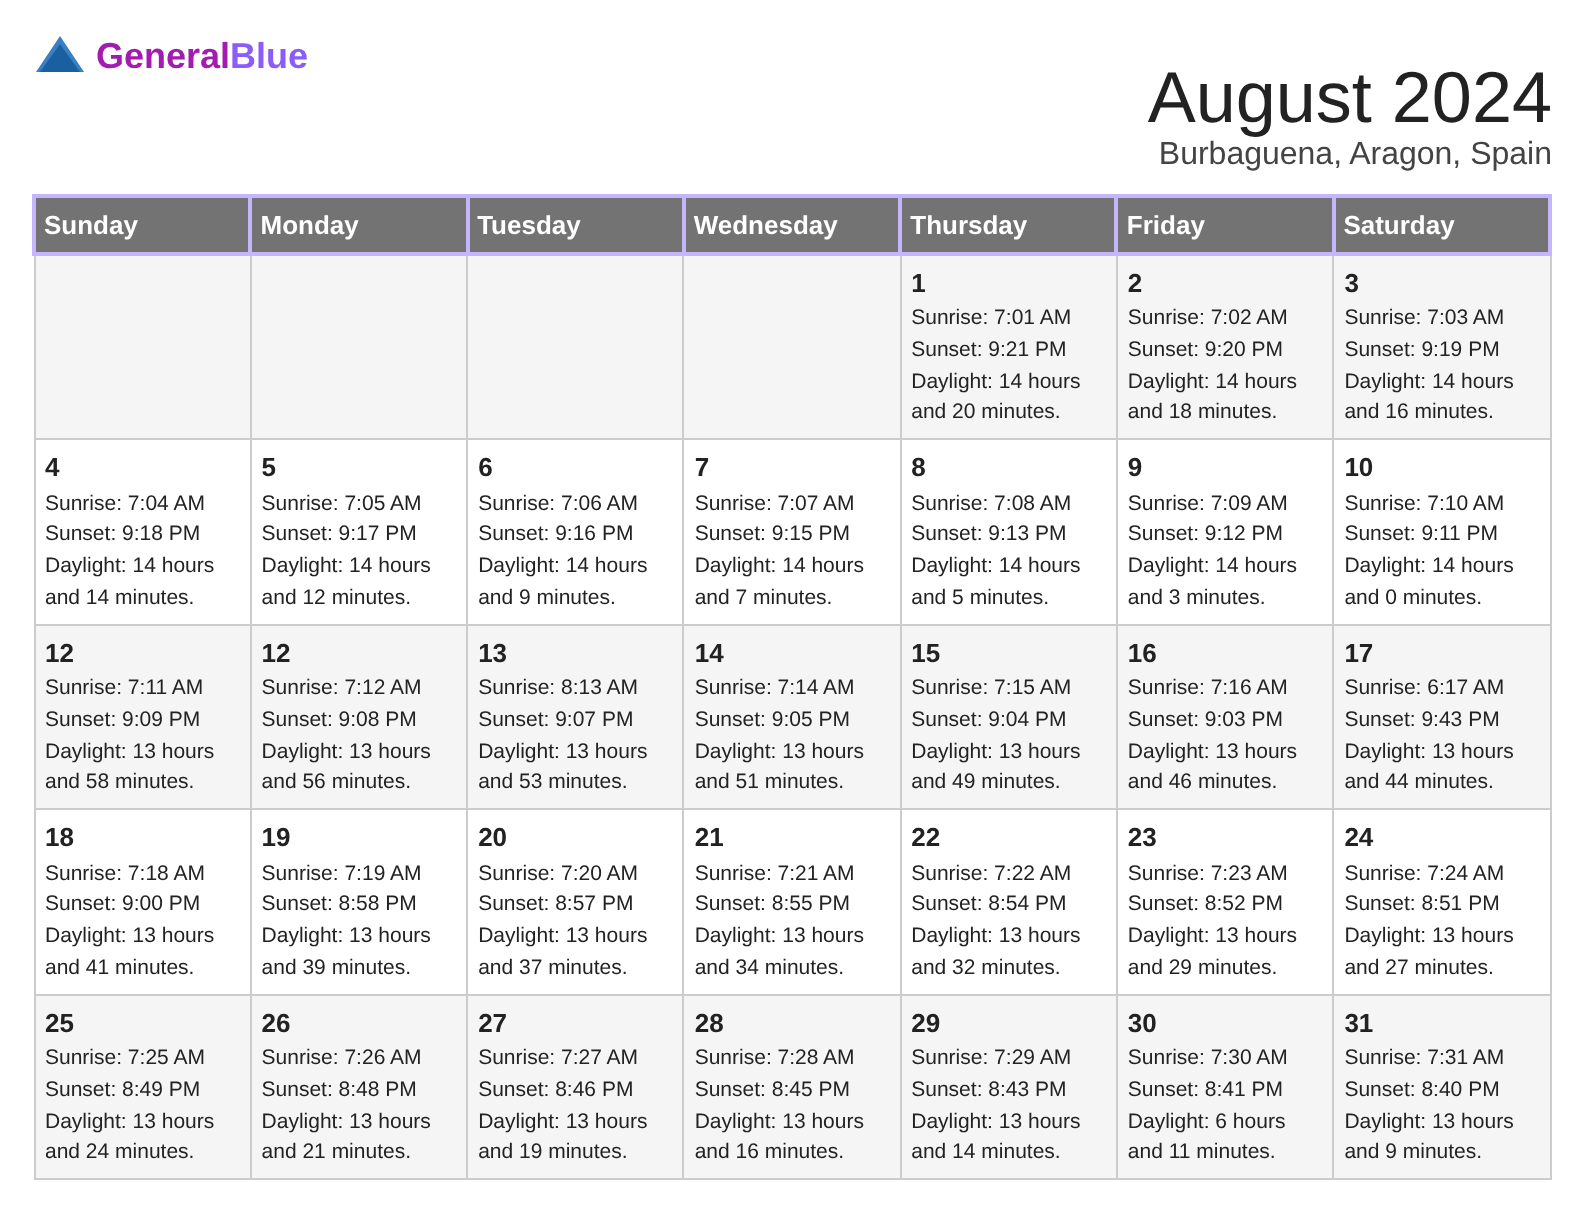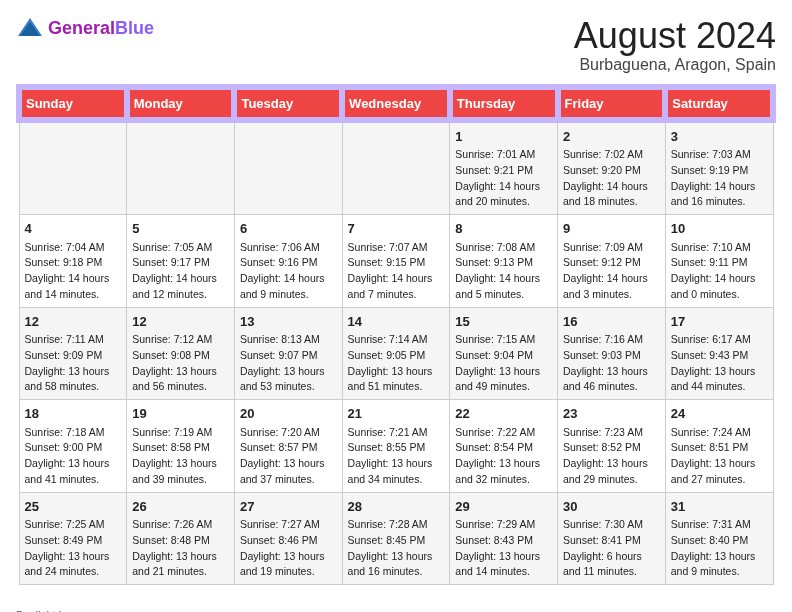--- a/index.html
+++ b/index.html
@@ -36,39 +36,40 @@
       height: 24px;
     }
     .title-area {
       text-align: right;
     }
     .month-title {
       font-size: 36px;
       font-weight: normal;
       color: #222;
       line-height: 1.1;
+      margin-top: 13px;
     }
     .location-title {
       font-size: 16px;
       color: #444;
       margin-left: 32px;
     }
     .calendar {
       width: 100%;
       border-collapse: collapse;
       font-size: 11px;
     }
     .calendar thead th {
-      background: #ef4444;
+      background: #737373;
       color: #fff;
       padding: 6px 4px;
       text-align: left;
       font-size: 13px;
       font-weight: bold;
-      border: 6px solid #c4b5fd;
+      border: 2px solid #c4b5fd;
     }
     .calendar tbody td {
       vertical-align: top;
       border: 1px solid #ccc;
       padding: 4px 5px;
       min-height: 80px;
       height: 85px;
       width: 14.28%;
       color: #222;
       font-size: 10.5px;

